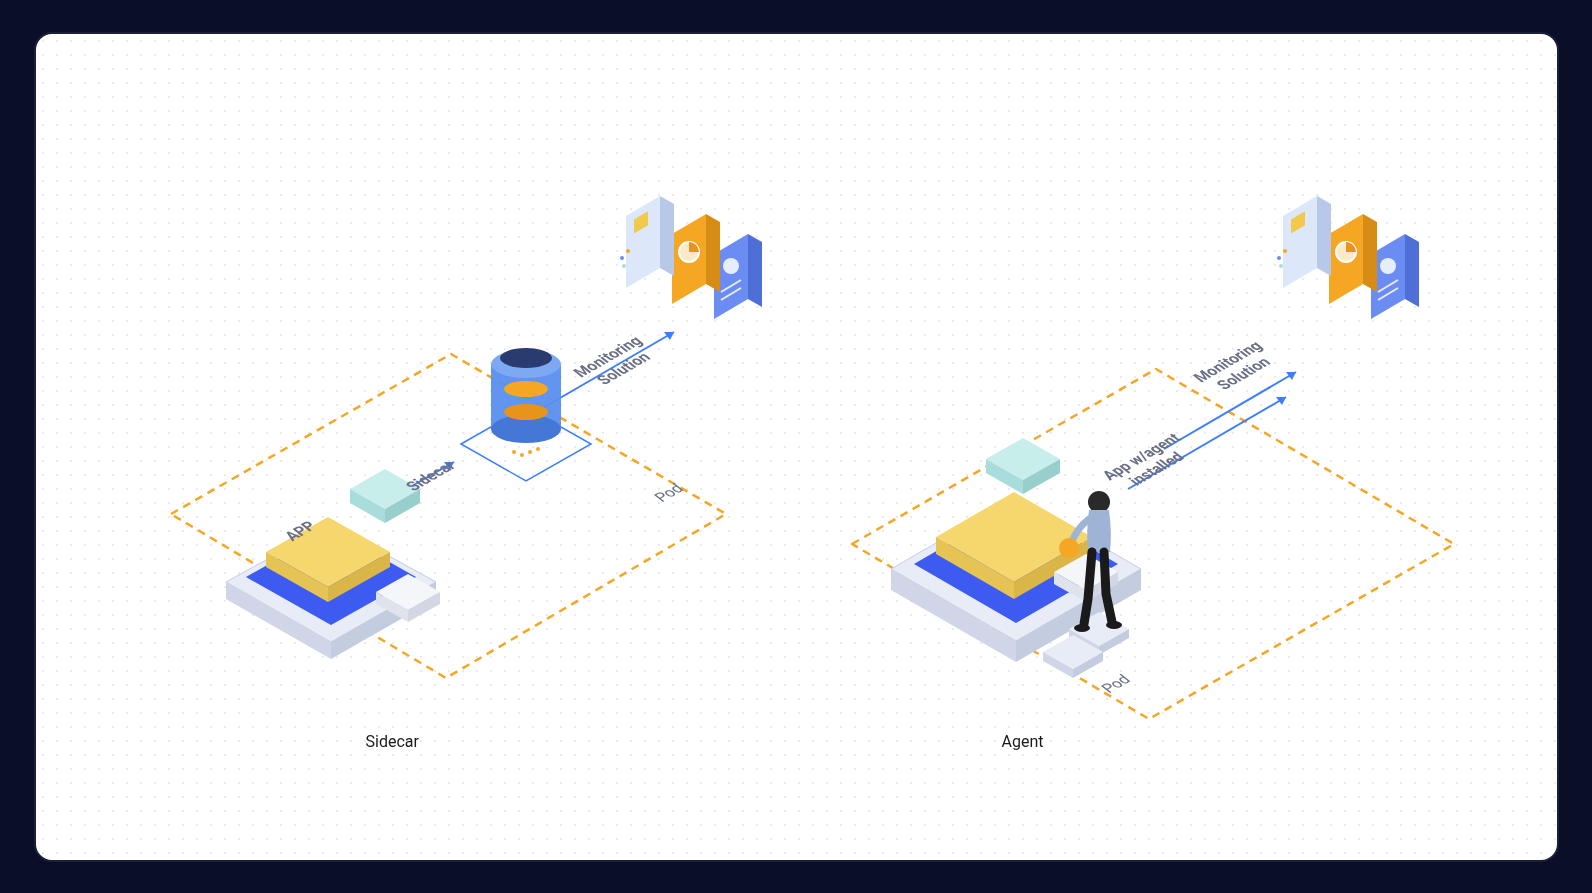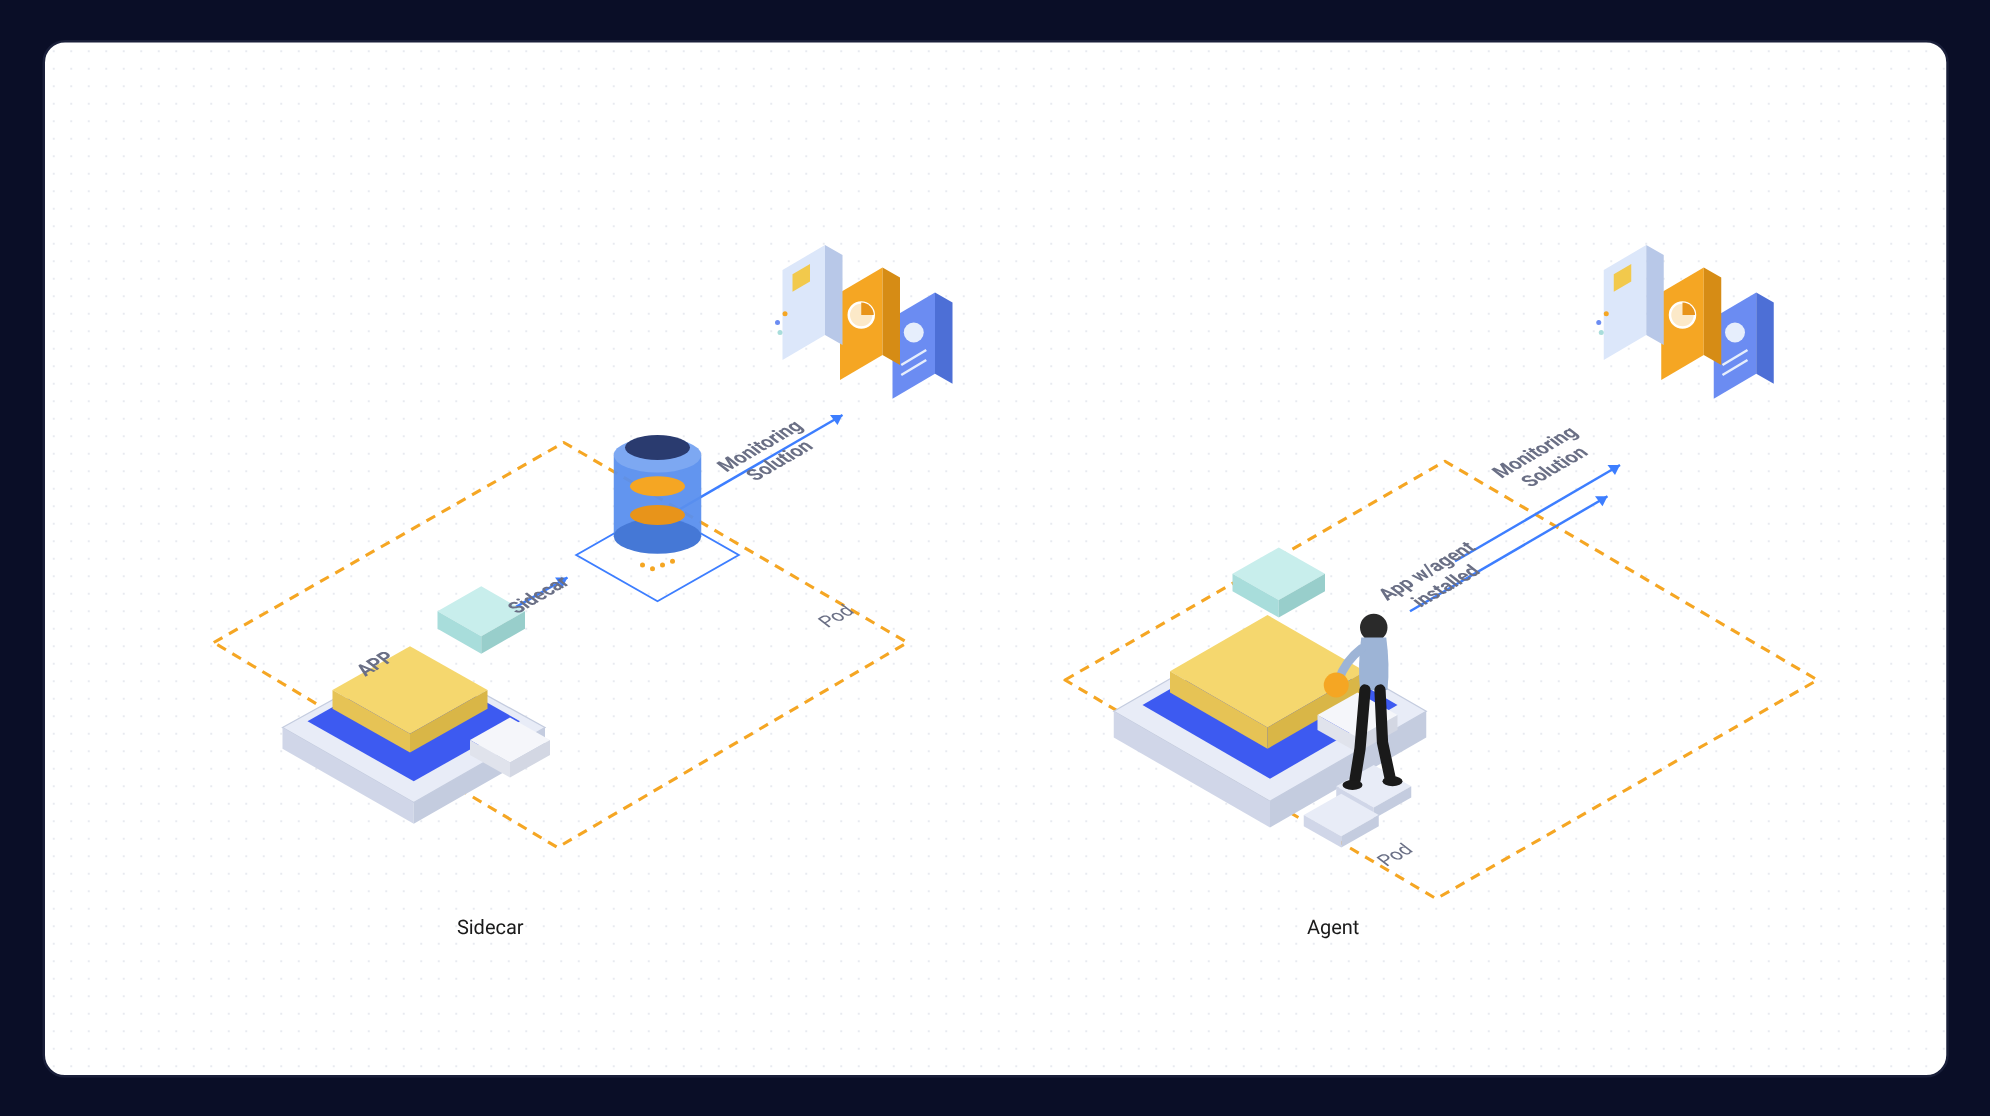--- a/index.html
+++ b/index.html
@@ -40,21 +40,21 @@
   line-height: 1.2;
 }
 
 .caption {
   position: absolute;
   font-size: 16px;
   color: #1a1a1a;
   font-weight: 400;
 }
 .caption-left { left: 330px; top: 698px; }
-.caption-right { left: 1010px; top: 698px; }
+.caption-right { left: 966px; top: 698px; }
 
 svg { overflow: visible; }
 </style>
 </head>
 <body>
 
 <div class="frame">
 
   <div class="diagram diagram-left">
     <svg width="660" height="600" style="position:absolute;left:0;top:0;">

